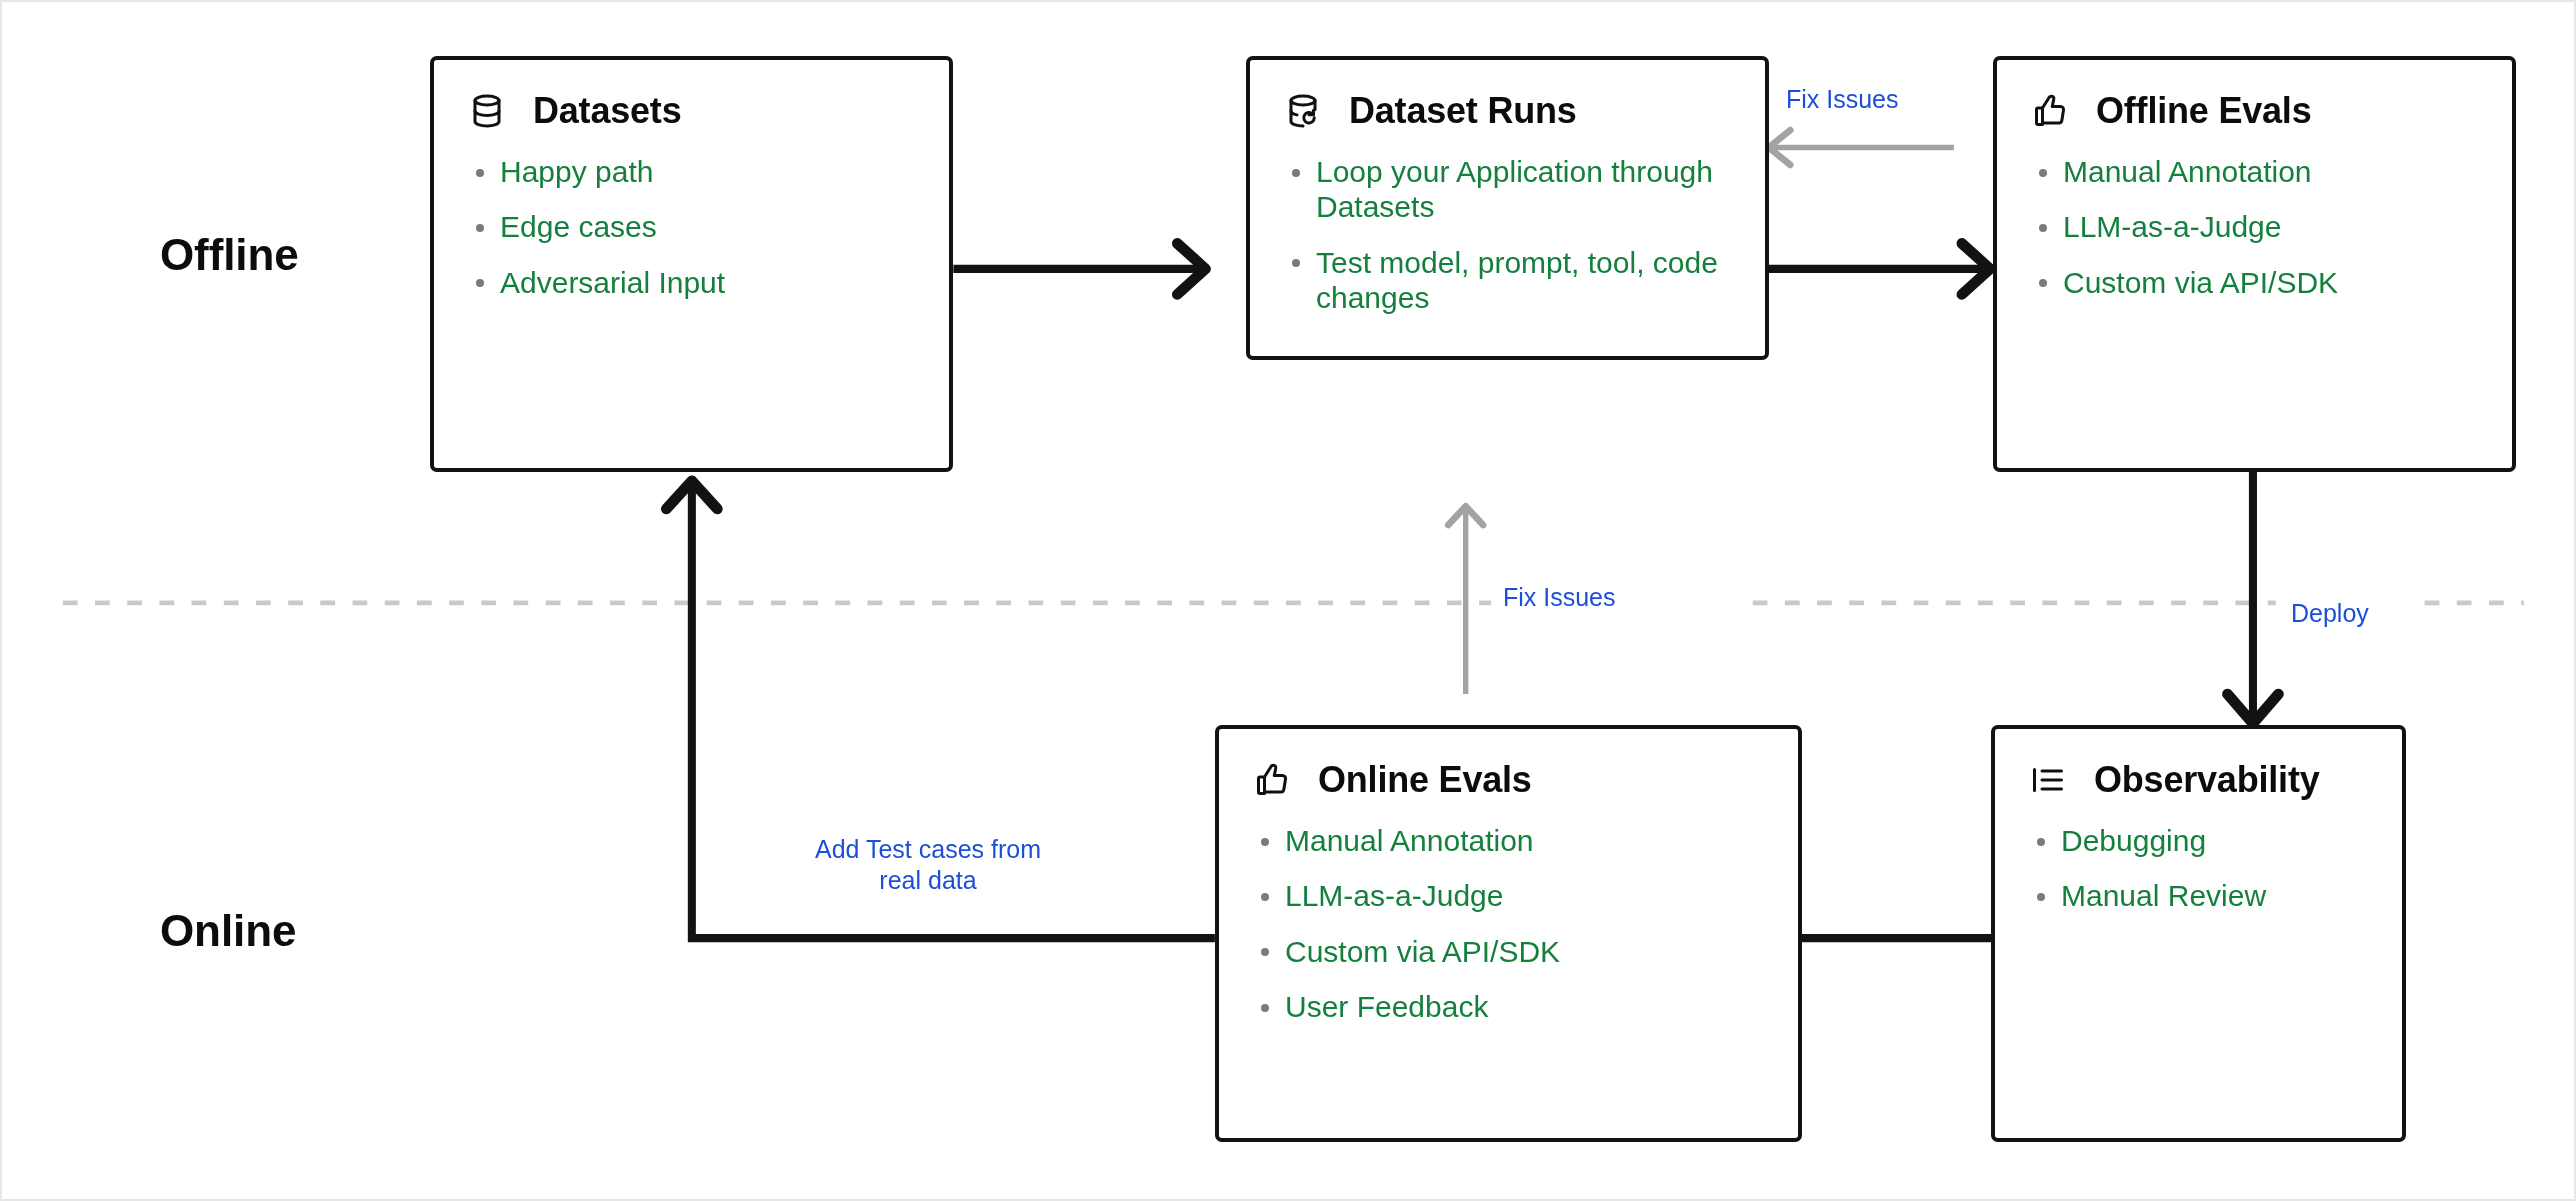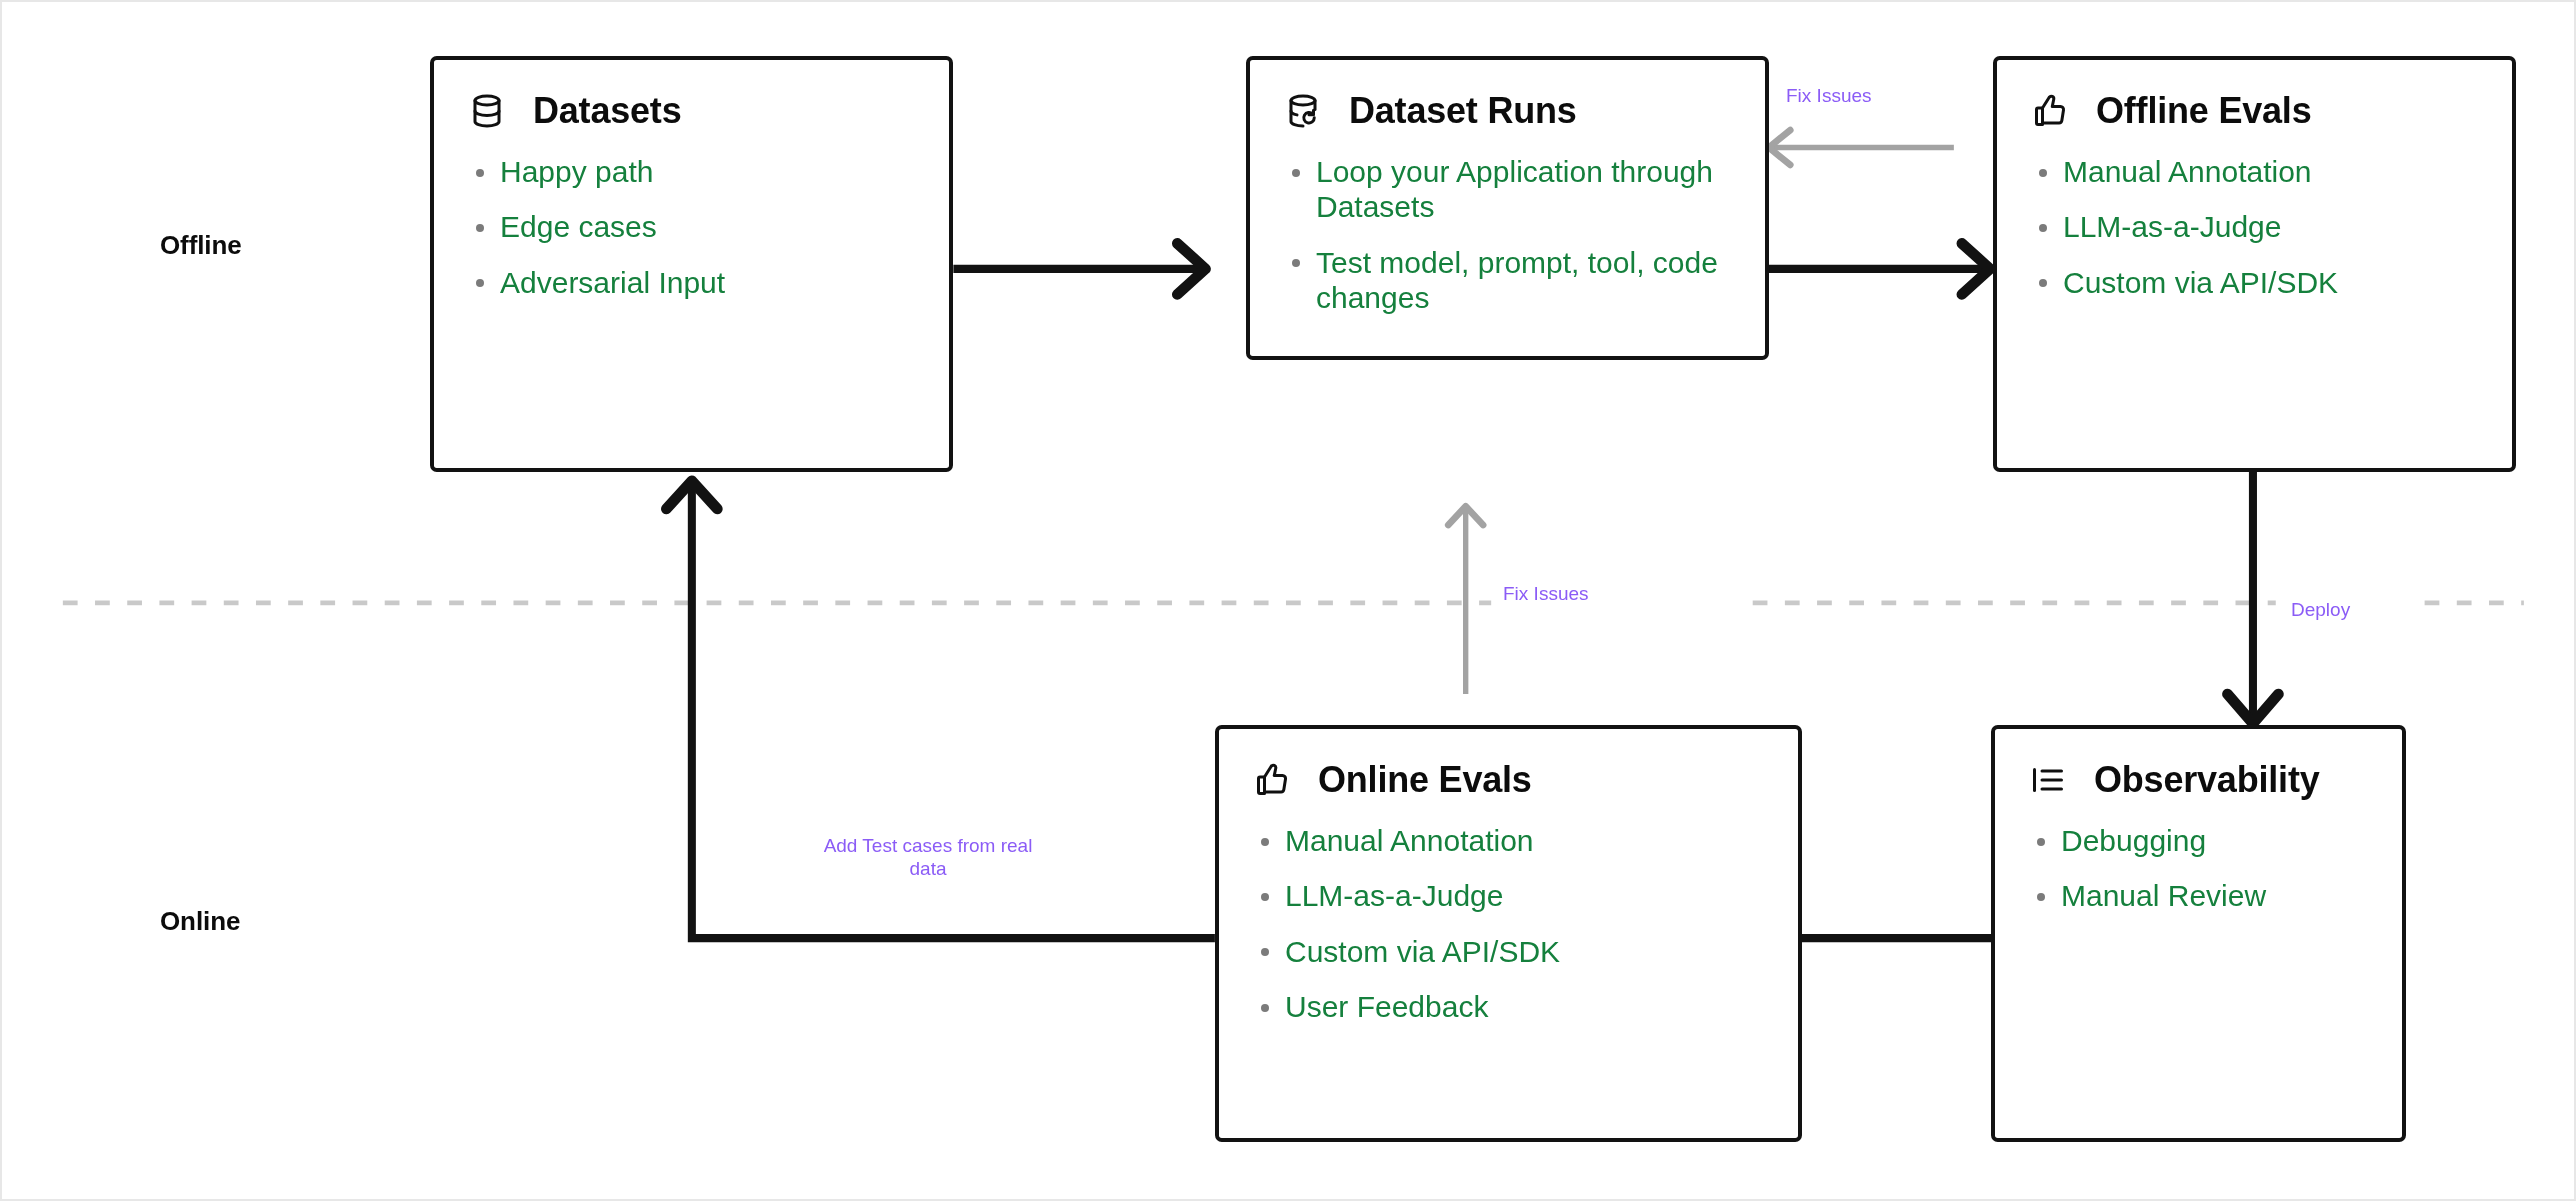--- a/index.html
+++ b/index.html
@@ -88,33 +88,33 @@
   
   #node-datasets      { left: 428px;  top: 54px;   width: 523px;  height: 416px; }
   #node-dataset-runs  { left: 1244px; top: 54px;   width: 523px;  height: 304px; }
   #node-offline-evals { left: 1991px; top: 54px;   width: 523px;  height: 416px; }
   #node-online-evals  { left: 1213px; top: 723px; width: 587px;  height: 417px; }
   #node-observability { left: 1989px; top: 723px; width: 415px;  height: 417px; }
 
   
   .lane-label {
     position: absolute;
-    font-size: 26px;
+    font-size: 44px;
     font-weight: bold;
     color: #0c0c0c;
     letter-spacing: -0.1px;
   }
   #lane-offline { left: 158px; top: 228px; }
   #lane-online  { left: 158px; top: 904px; }
 
   
   .edge-label {
     position: absolute;
-    font-size: 19px;
-    color: #8b5cf6;
+    font-size: 25px;
+    color: #1d4ed8;
     line-height: 1.22;
     white-space: pre;
   }
   #label-divider-fix-issues { left: 1501px; top: 580px; }
   #label-divider-deploy     { left: 2289px; top: 596px; }
   #label-top-fix-issues     { left: 1784px; top: 82px; }
   #label-add-test-cases     { left: 812px; top: 832px; text-align: center; width: 228px; white-space: normal; }
 </style>
 </head>
 <body>

